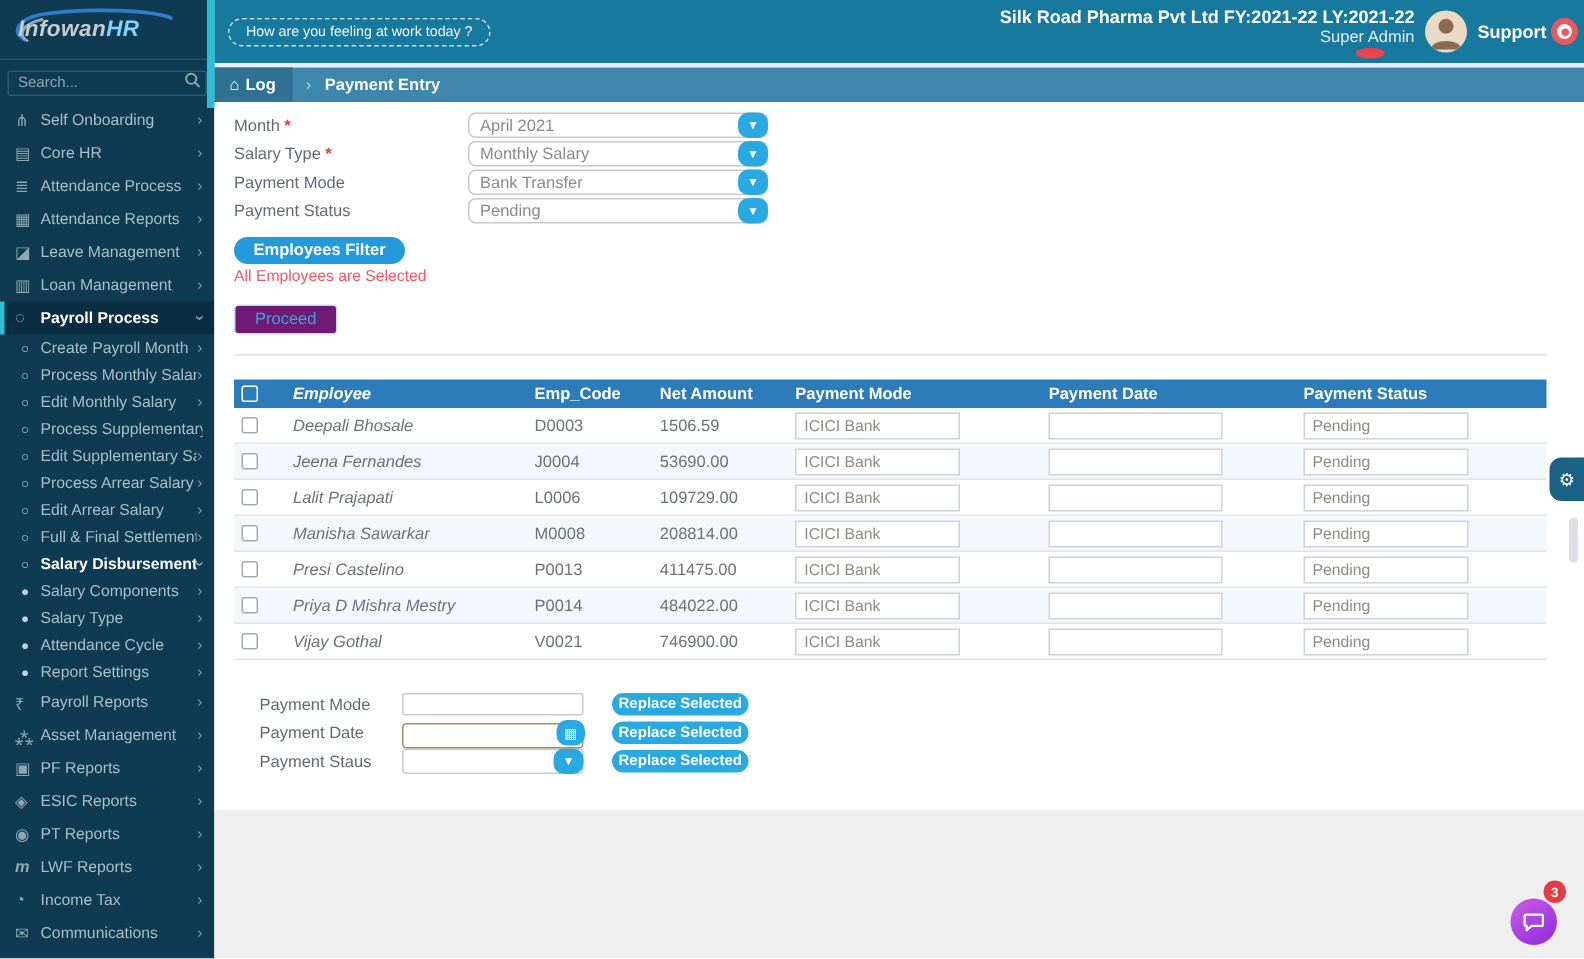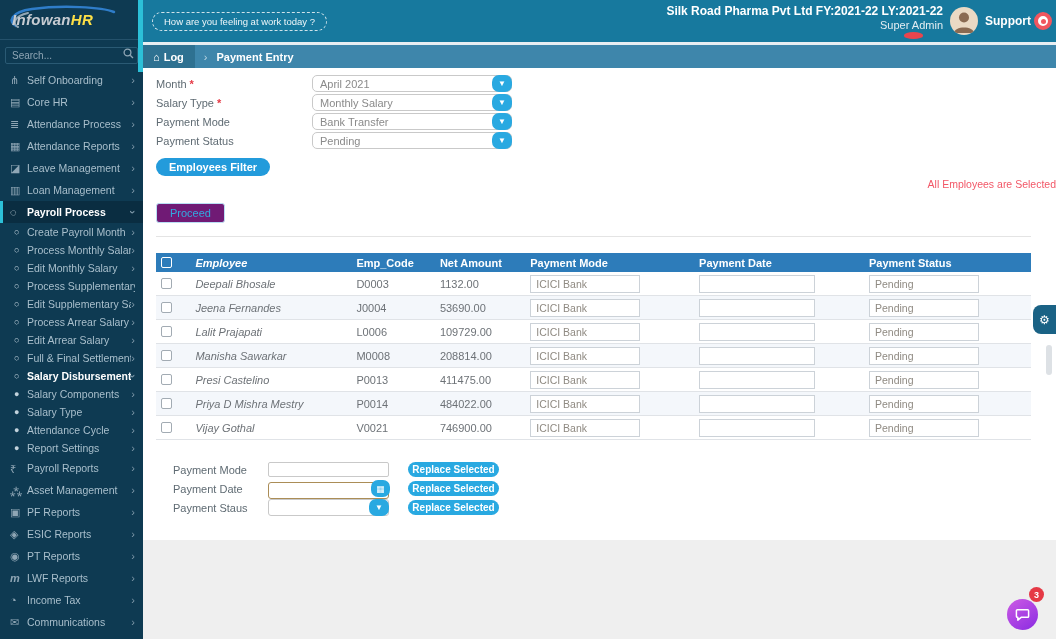--- a/index.html
+++ b/index.html
@@ -4,21 +4,21 @@
 <style>
   * { box-sizing: border-box; margin: 0; padding: 0; }
   html,body { width:1056px; height:639px; overflow:hidden; font-family:"Liberation Sans",sans-serif; }
   .app { position:relative; width:1056px; height:639px; display:flex; background:#fff; }
 
   
   .sidebar { width:143px; background:#0e3a52; display:flex; flex-direction:column; overflow:hidden; flex:none; }
   .logo-bar { height:40px; position:relative; display:flex; align-items:center; padding-left:12px; border-bottom:1px solid #24516b; }
   .logo-swoosh { position:absolute; left:2px; top:4px; }
   .logo-text { position:relative; font-style:italic; font-weight:bold; font-size:15px; color:#c7ccd2; letter-spacing:.3px; }
-  .logo-text .hr { color:#fde047; }
+  .logo-text .hr { color:#7dd3fc; }
   .search-wrap { margin:5px 5px 3px 5px; position:relative; }
   .search-wrap input { width:100%; height:17px; background:transparent; border:1px solid #2a5a74; border-radius:2px; color:#cfdbe3; font-size:10px; padding:0 18px 0 6px; }
   .search-wrap input::placeholder { color:#8fa6b5; }
   .search-ic { position:absolute; right:4px; top:3px; }
   .nav { flex:1; padding-top:2px; }
   .nav-item { height:22px; display:flex; align-items:center; padding:0 8px 0 10px; color:#a9bfcc; font-size:10.5px; cursor:pointer; }
   .nav-item .icon { width:17px; font-size:11px; color:#8fa6b5; flex:none; font-style:normal; }
   .icon.lwf { font-style:italic; font-weight:bold; }
   .nav-item .lbl, .sub-item .lbl { flex:1; white-space:nowrap; overflow:hidden; }
   .chev { font-size:11px; color:#7f99a9; flex:none; }
@@ -51,21 +51,21 @@
   .bc-page { font-weight:bold; font-size:11px; }
 
   .content { position:relative; height:472px; padding:6px 0 0 13px; background:#fff; }
   .f-row { display:flex; align-items:center; height:19px; }
   .f-label { width:156px; color:#5f6b73; font-size:11px; }
   .req { color:#e53945; font-weight:bold; margin-left:3px; }
   .select { width:200px; height:17px; border:1px solid #c9c9c9; border-radius:5px; background:#fff; display:flex; align-items:center; cursor:pointer; }
   .select .val { flex:1; padding-left:7px; font-size:11px; color:#8a8a8a; }
   .caret-btn { width:20px; height:17px; margin:-1px; border-radius:7px; background:#29a9e1; color:#fff; display:flex; align-items:center; justify-content:center; font-size:8px; flex:none; }
   .emp-filter-btn { margin-top:8px; display:inline-block; background:#239bdb; border-radius:9px; padding:3px 13px; font-weight:bold; font-size:11px; color:#fff; border:none; cursor:pointer; }
-  .sel-note { margin-top:2px; color:#f25767; font-size:10.5px;text-align:right; }
+  .sel-note { margin-top:2px; color:#f25767; font-size:10.5px; }
   .proceed-btn { margin-top:13px; display:inline-block; background:#701a75; border:1px solid #b9def4; color:#33a9e0; padding:3px 13px; border-radius:3px; font-size:11px; cursor:pointer; }
   .divider { margin-top:13px; height:1px; background:#e4e4e4; width:875px; }
 
   .pay-table { margin-top:16px; width:875px; font-size:11px; }
   .thead { display:flex; align-items:center; background:#2d7cba; color:#fff; height:19px; font-weight:bold; }
   .trow { display:flex; align-items:center; height:24px; border-bottom:1px solid #e0e3e7; color:#6d7277; }
   .trow.alt { background:#f4f7fb; }
   .col-cb { width:40px; display:flex; align-items:center; padding-left:5px; }
   .col-emp { width:164px;font-style:italic; } .col-code { width:85px; } .col-net { width:92px; }
   .col-mode { width:172px; } .col-date { width:173px; } .col-status { width:165px; }
@@ -332,21 +332,21 @@
           <span class="col-mode">Payment Mode</span>
           <span class="col-date">Payment Date</span>
           <span class="col-status">Payment Status</span>
         </div>
         <div class="trow">
           <span class="col-cb">
               <span class="cb"></span>
             </span>
           <span class="col-emp">Deepali Bhosale</span>
           <span class="col-code">D0003</span>
-          <span class="col-net">1132.00</span>
+          <span class="col-net">1506.59</span>
           <span class="col-mode"><input class="cell-input w-mode" value="ICICI Bank" style=""></span>
           <span class="col-date"><input class="cell-input w-date" value="" style=""></span>
           <span class="col-status"><input class="cell-input w-status" value="Pending" style=""></span>
         </div>
         <div class="trow alt">
           <span class="col-cb">
               <span class="cb"></span>
             </span>
           <span class="col-emp">Jeena Fernandes</span>
           <span class="col-code">J0004</span>

